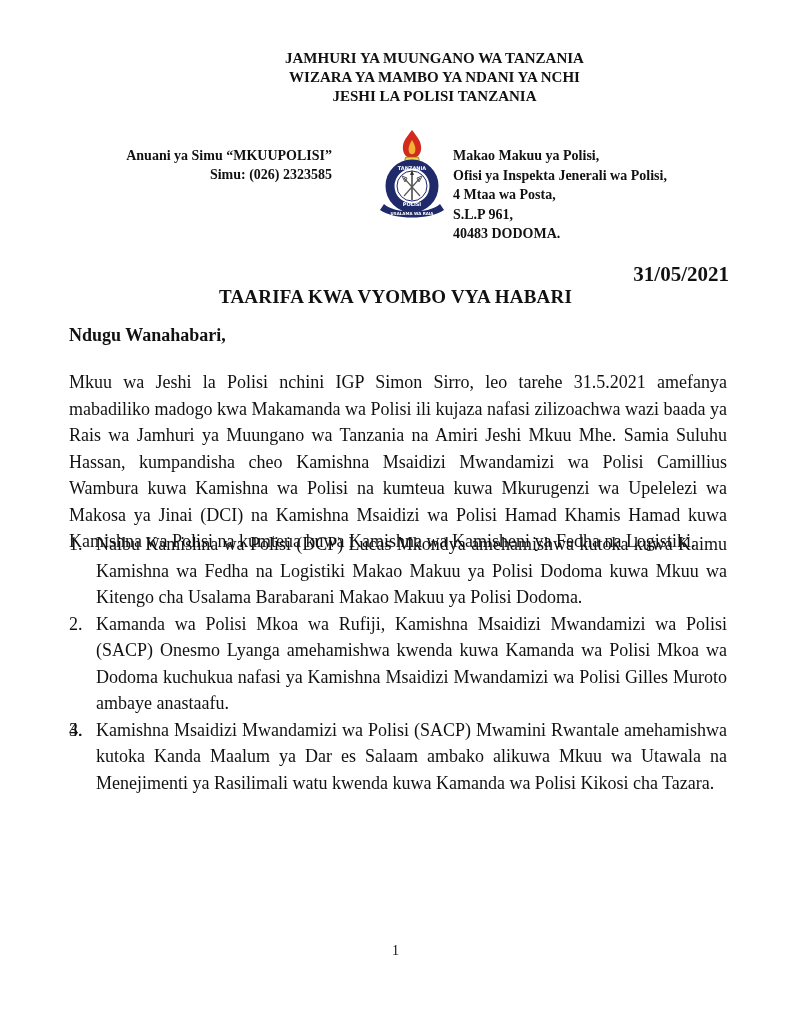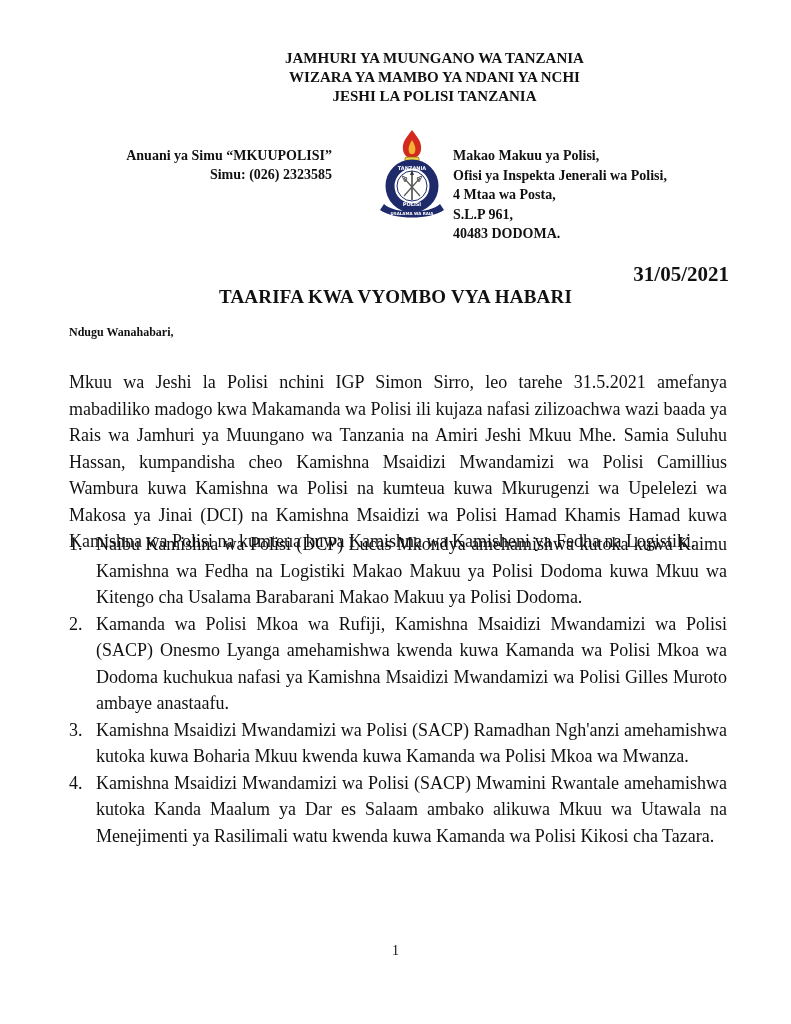--- a/index.html
+++ b/index.html
@@ -6,21 +6,21 @@
   body { width: 791px; height: 1024px; position: relative; overflow: hidden; color: #111; font-family: "Liberation Serif", serif; }
   .hdr { position: absolute; left: 0; width: 791px; text-align: center; font-weight: bold; font-size: 15px; line-height: 19px; margin-left: 39px; }
   .hdr1 { top: 49px; }
   .hdr2 { top: 68px; }
   .hdr3 { top: 87px; }
   .left-contact { position: absolute; left: 84px; top: 146px; width: 248px; text-align: right; font-weight: bold; font-size: 14px; line-height: 19px; }
   .right-contact { position: absolute; left: 453px; top: 146px; font-weight: bold; font-size: 14px; line-height: 19.5px; }
   .logo { position: absolute; left: 372px; top: 128px; width: 80px; height: 90px; }
   .date { position: absolute; right: 62px; top: 262px; font-weight: bold; font-size: 21px; }
   .title { position: absolute; left: 0; width: 791px; top: 286px; text-align: center; font-weight: bold; font-size: 19px; letter-spacing: 0.2px; }
-  .salutation { position: absolute; left: 69px; top: 325px; font-weight: bold; font-size: 12px; }
+  .salutation { position: absolute; left: 69px; top: 325px; font-weight: bold; font-size: 18px; }
   .para { position: absolute; left: 69px; top: 369px; width: 658px; font-size: 18px; line-height: 26.5px; text-align: justify; }
   .list { position: absolute; left: 69px; top: 531px; width: 658px; margin: 0; padding: 0; list-style: none; font-size: 18px; line-height: 26.5px; }
   .list li { position: relative; padding-left: 27px; text-align: justify; }
   .list li .num { position: absolute; left: 0; top: 0; }
   .pagenum { position: absolute; left: 0; width: 791px; top: 943px; text-align: center; font-size: 14px; }
 </style>
 </head>
 <body>
 
 <div class="hdr hdr1">JAMHURI YA MUUNGANO WA TANZANIA</div>
@@ -75,21 +75,20 @@
   <li>
     <span class="num">1.</span>
     <span>Naibu Kamishna wa Polisi (DCP) Lucas Mkondya amehamishwa kutoka kuwa Kaimu Kamishna wa Fedha na Logistiki Makao Makuu ya Polisi Dodoma kuwa Mkuu wa Kitengo cha Usalama Barabarani Makao Makuu ya Polisi Dodoma.</span>
   </li>
   <li>
     <span class="num">2.</span>
     <span>Kamanda wa Polisi Mkoa wa Rufiji, Kamishna Msaidizi Mwandamizi wa Polisi (SACP) Onesmo Lyanga amehamishwa kwenda kuwa Kamanda wa Polisi Mkoa wa Dodoma kuchukua nafasi ya Kamishna Msaidizi Mwandamizi wa Polisi Gilles Muroto ambaye anastaafu.</span>
   </li>
   <li>
     <span class="num">3.</span>
-    <span>Kamishna Msaidizi Mwandamizi wa Polisi (SACP) Ramadhan Ngh'anzi amehamishwa kutoka kuwa Boharia Mkuu kwenda kuwa Kamanda wa Polisi Mkoa wa Mwanza.</span>
   </li>
   <li>
     <span class="num">4.</span>
     <span>Kamishna Msaidizi Mwandamizi wa Polisi (SACP) Mwamini Rwantale amehamishwa kutoka Kanda Maalum ya Dar es Salaam ambako alikuwa Mkuu wa Utawala na Menejimenti ya Rasilimali watu kwenda kuwa Kamanda wa Polisi Kikosi cha Tazara.</span>
   </li>
 </ol>
 
 <div class="pagenum">1</div>
 
 </body></html>

